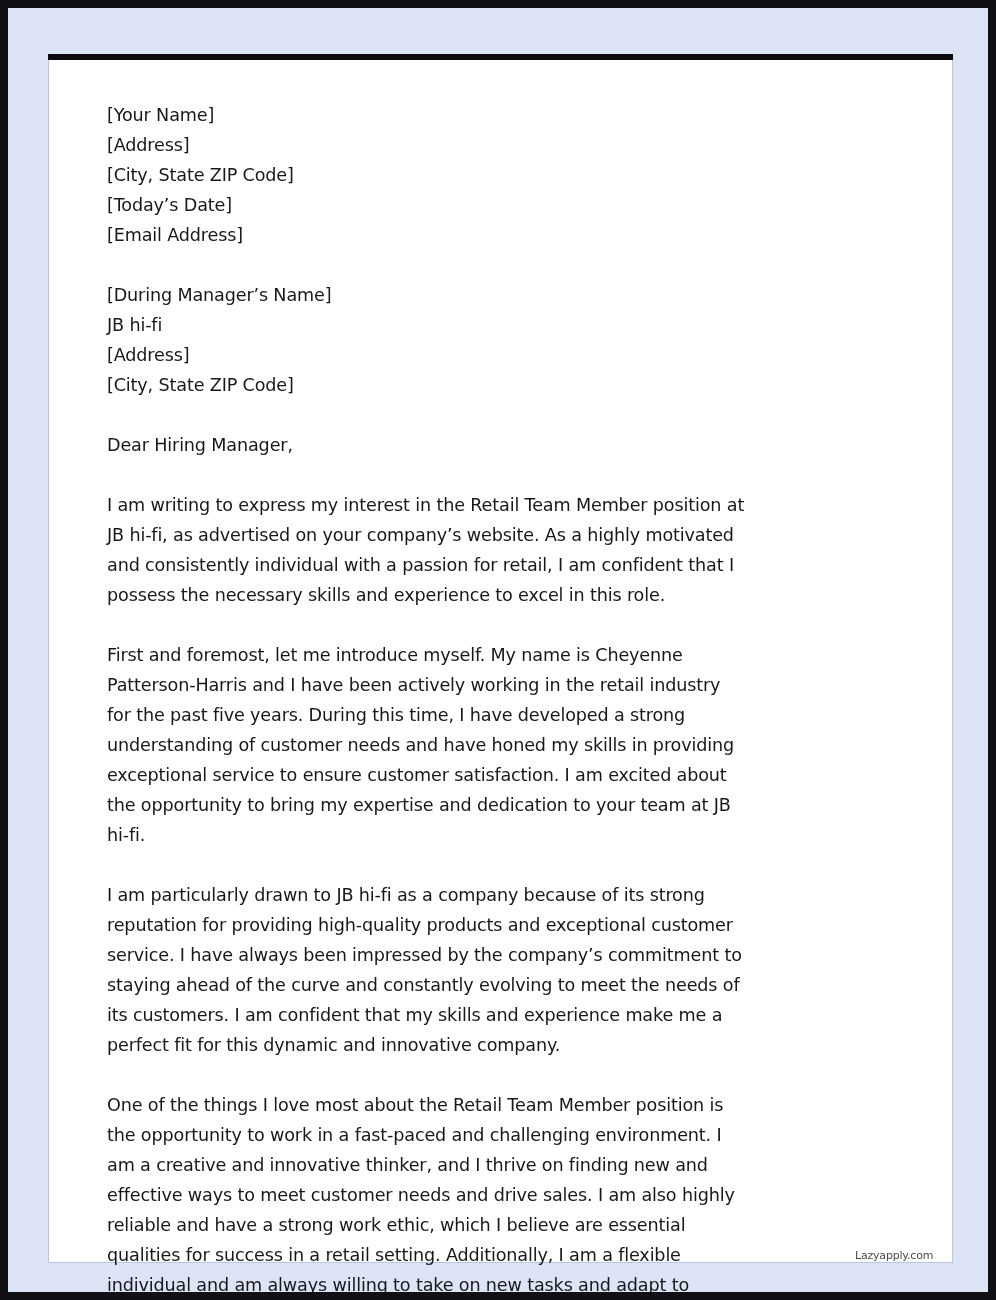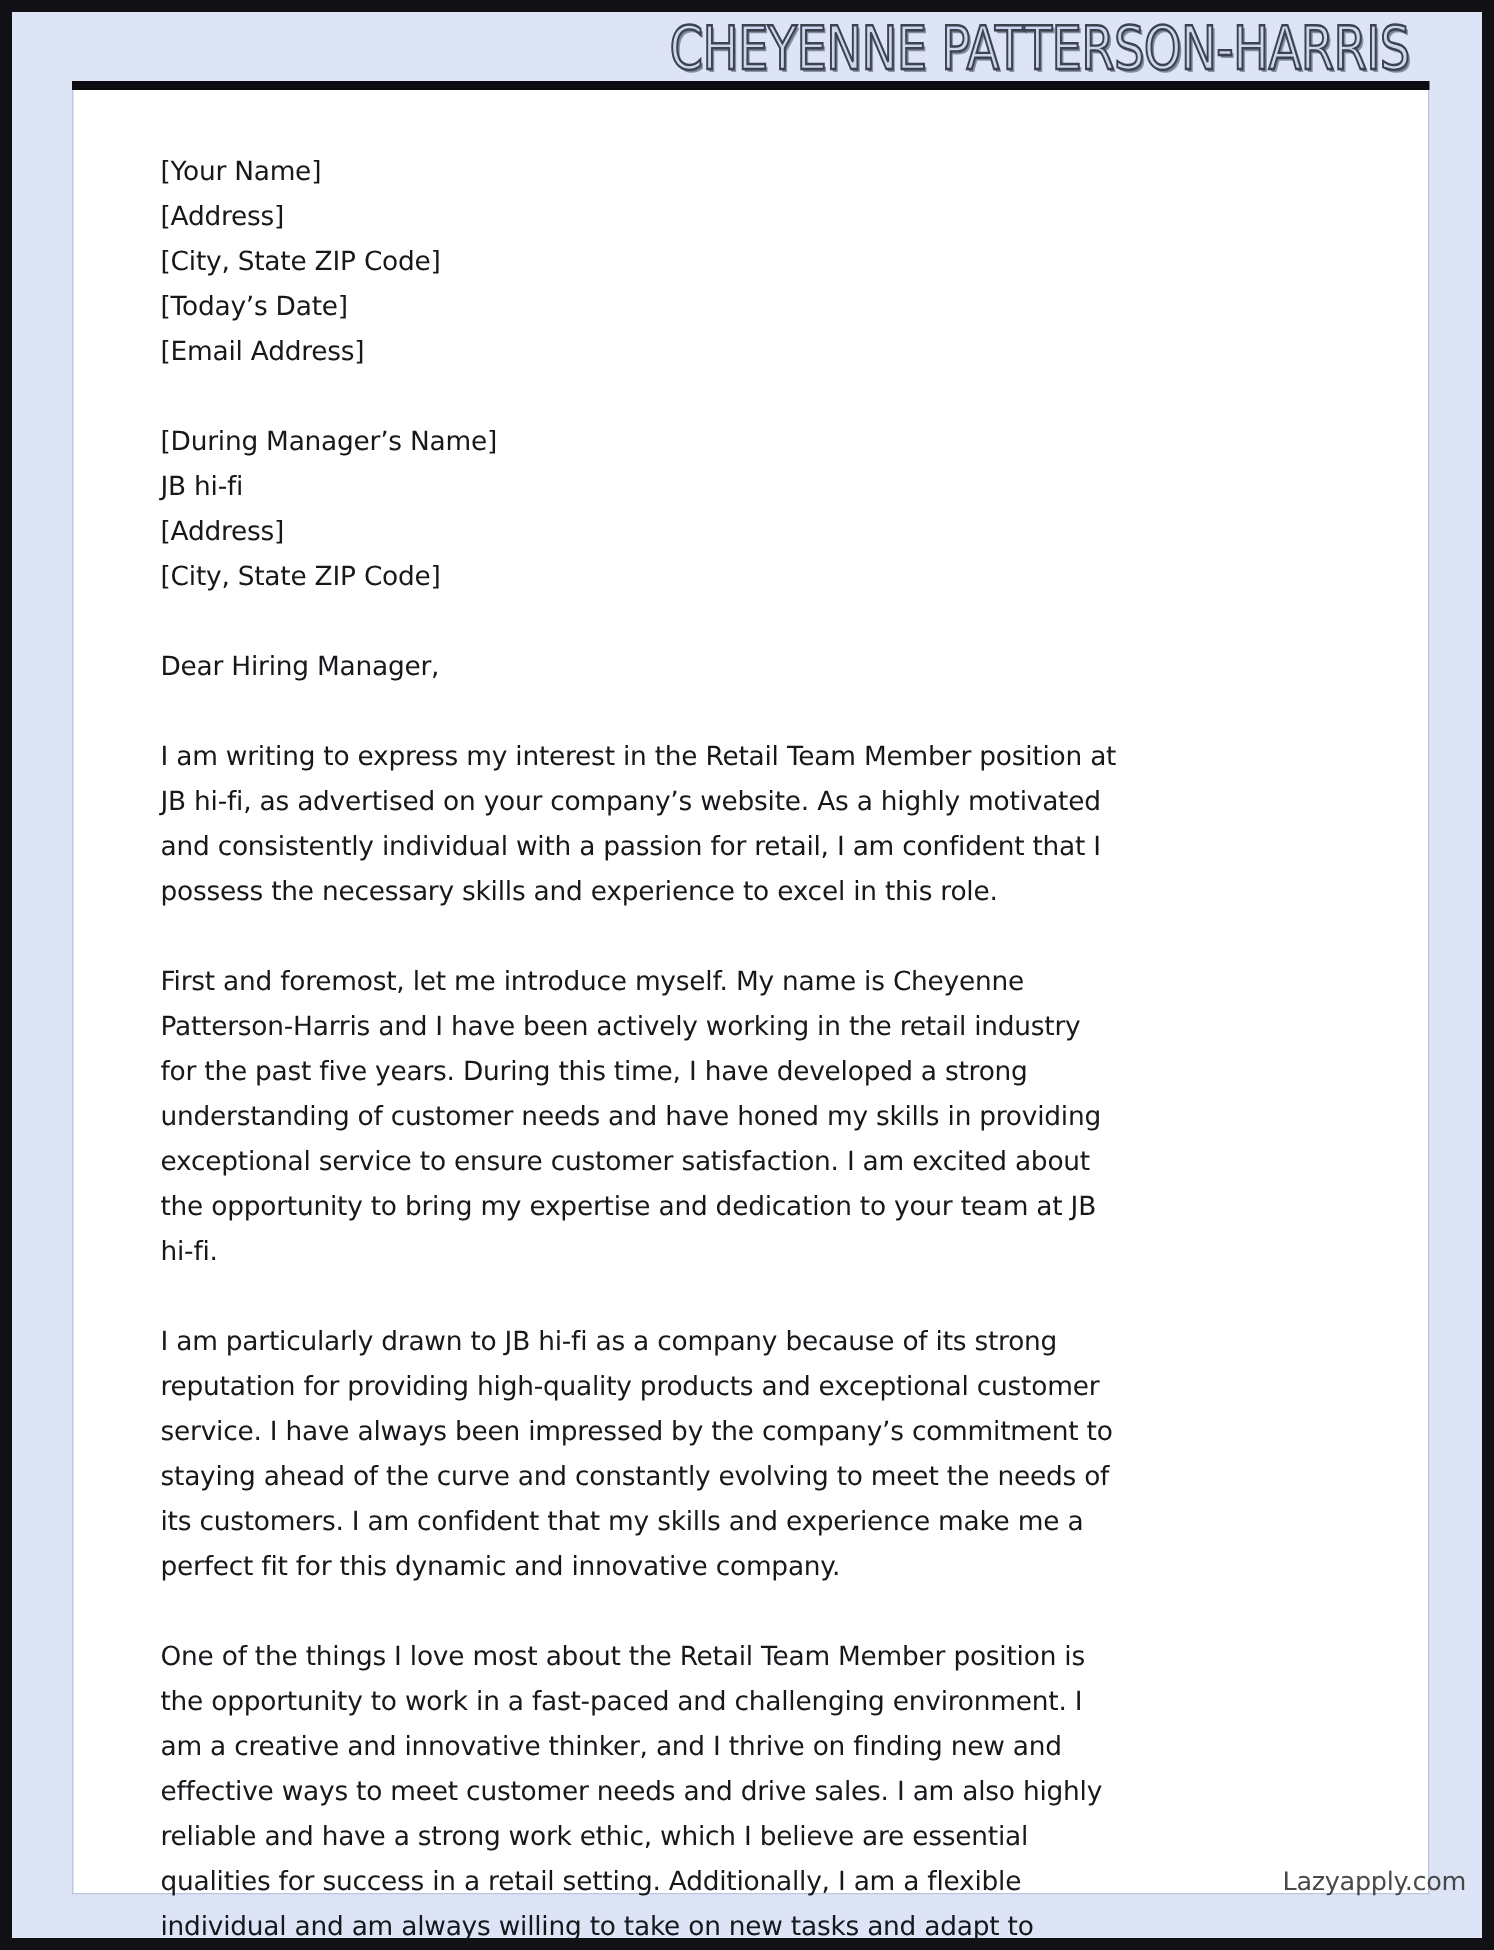--- a/index.html
+++ b/index.html
@@ -119,38 +119,35 @@
   #letter .block {
     margin-bottom: 30px;
   }
 
   
   #watermark {
     position: absolute;
     left: 847px;
     top: 1240px;
     font-family: "DejaVu Sans", sans-serif;
-    font-size: 17px;
+    font-size: 11px;
     line-height: 15px;
     color: #3a3a3a;
     letter-spacing: -0.2px;
     white-space: nowrap;
     opacity: 0.92;
   }
 </style>
 </head>
 <body>
 
 <div id="frame">
 
   <div id="canvas">
 
-    <div id="header-band">
-      <div id="doc-title">CHEYENNE PATTERSON-HARRIS</div>
-    </div>
 
     <div id="header-rule"></div>
 
     <div id="page"></div>
 
     <div id="letter">
 
       <div class="block">
         <span class="addr-line">[Your Name]</span>
         <span class="addr-line">[Address]</span>

